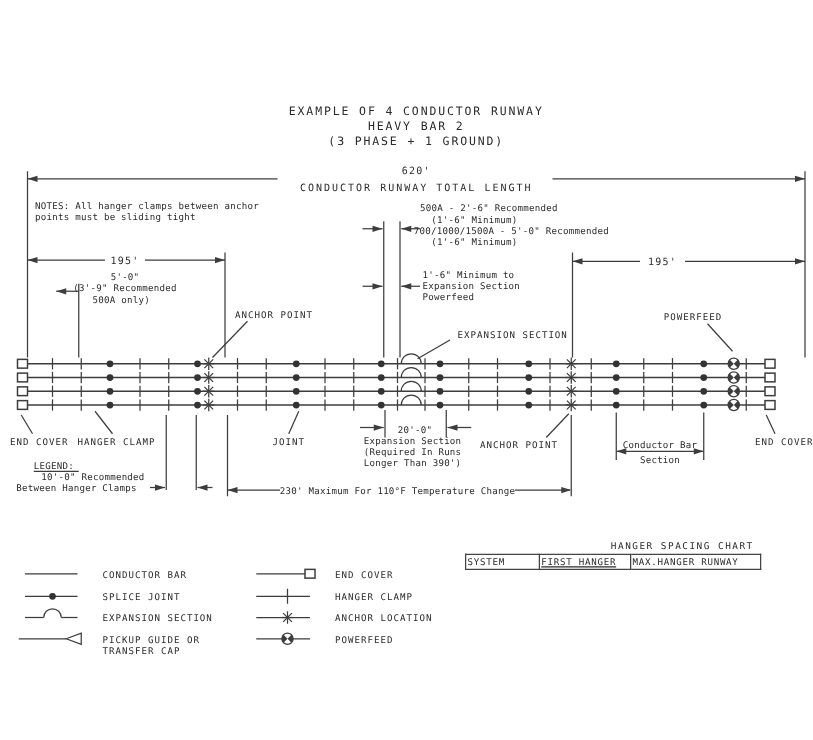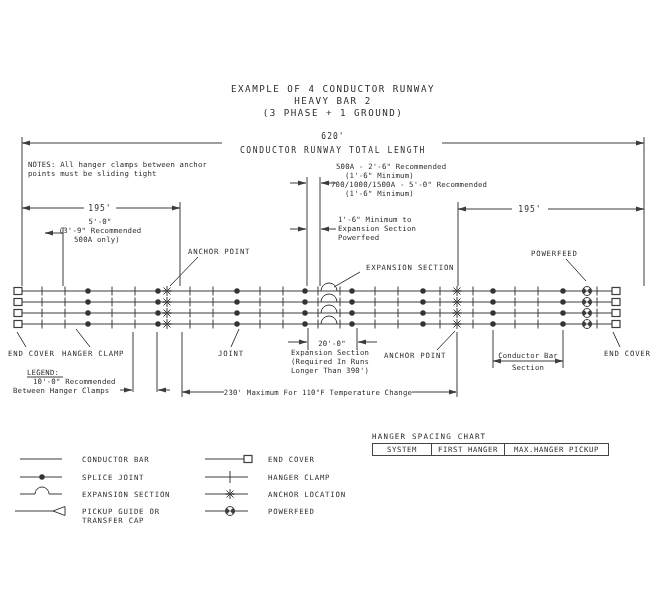--- a/index.html
+++ b/index.html
@@ -15,26 +15,26 @@
   .arr{fill:#3d3d3d;stroke:none;}
   #dot{fill:#333;stroke:none;}
   #tick{stroke:#3d3d3d;stroke-width:1;}
   #astk line{stroke:#3d3d3d;stroke-width:1;}
   #ecap{fill:#fff;stroke:#3d3d3d;stroke-width:1.2;}
   #pfeed circle{fill:#fff;stroke:#3d3d3d;stroke-width:1;}
   #pfeed path{fill:#3d3d3d;stroke:none;}
   #runline > line{stroke:#3d3d3d;stroke-width:1.2;}
   #runline path{stroke:#3d3d3d;fill:none;stroke-width:1;}
   .chart-wrap{position:absolute;left:372px;top:432px;width:231px;}
-  .chart-title{text-align:left;font-size:7.5px;letter-spacing:1.2px;color:#2b2b2b;margin-bottom:2px;}
+  .chart-title{text-align:right;font-size:7.5px;letter-spacing:1.2px;color:#2b2b2b;margin-bottom:2px;}
   .chart-wrap table{border-collapse:collapse;width:231px;table-layout:fixed;}
   .chart-wrap th,.chart-wrap td{border:1px solid #444;font-weight:normal;font-size:7.3px;
-      letter-spacing:0.6px;color:#2b2b2b;text-align:center;height:11px;padding:0 1px;overflow:hidden;}
+      letter-spacing:0.6px;color:#2b2b2b;text-align:left;height:11px;padding:0 1px;overflow:hidden;}
   .chart-wrap table{border:1.5px solid #444;}
-  .c0{width:56px;} .c1{width:70px;} .c2{width:101px;}
+  .c0{width:56px;} .c1{width:70px;text-decoration:underline;} .c2{width:101px;}
 </style>
 </head>
 <body>
 
 <div id="canvas">
 <svg width="650" height="592" viewBox="0 0 650 592" xmlns="http://www.w3.org/2000/svg" xmlns:xlink="http://www.w3.org/1999/xlink">
 
   <defs>
     <circle id="dot" r="2.7"></circle>
     <line id="tick" x1="0" y1="-4.5" x2="0" y2="4.5"></line>
@@ -257,18 +257,18 @@
 </svg>
 
 
 <div class="chart-wrap">
   <div class="chart-title">HANGER SPACING CHART</div>
   <table>
     <tbody>
           <tr>
       <th class="c0">SYSTEM</th>
       <th class="c1">FIRST HANGER</th>
-      <th class="c2">MAX.HANGER PICKUP</th>
+      <th class="c2">MAX.HANGER RUNWAY</th>
     </tr>
   </tbody>
       </table>
 </div>
 </div>
 
 </body></html>

